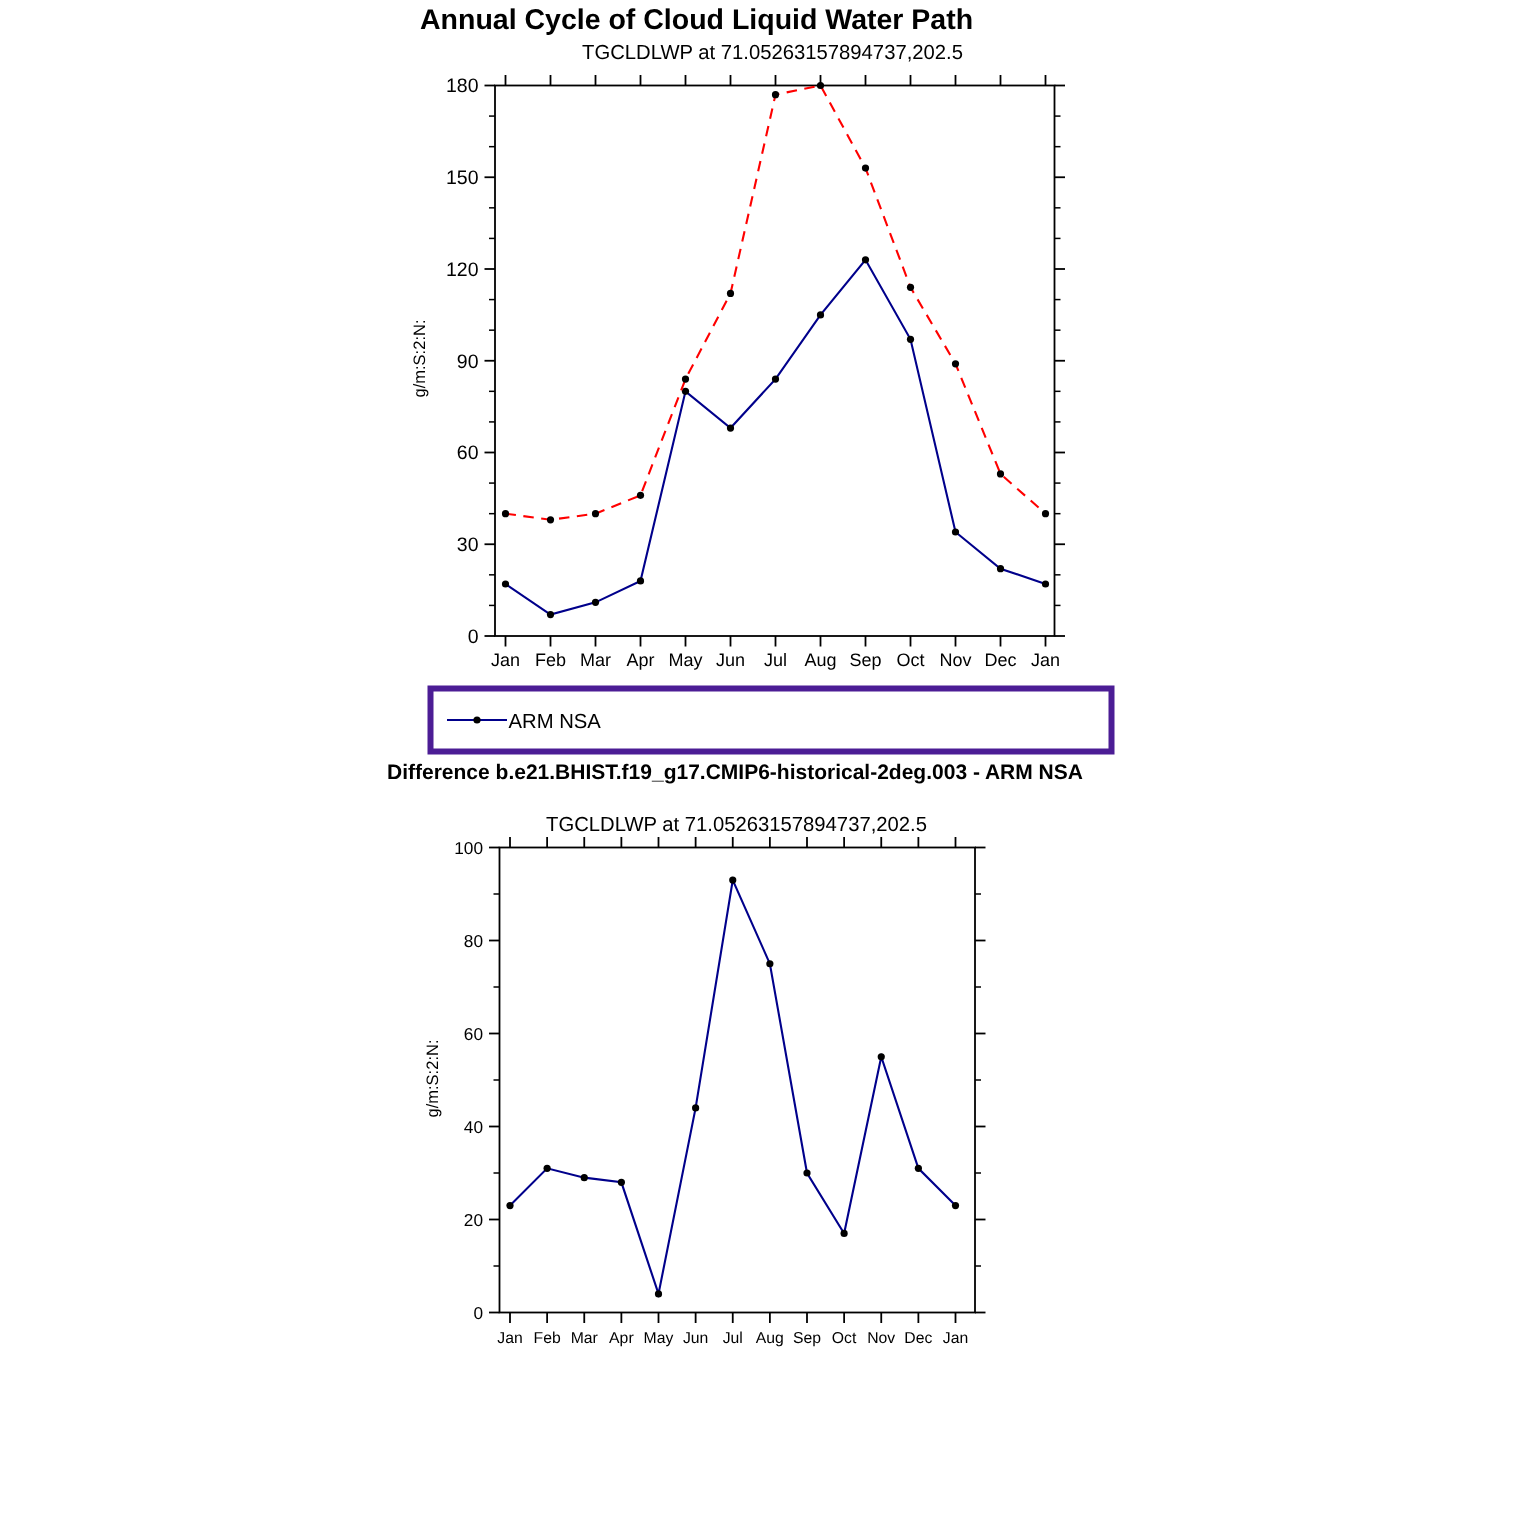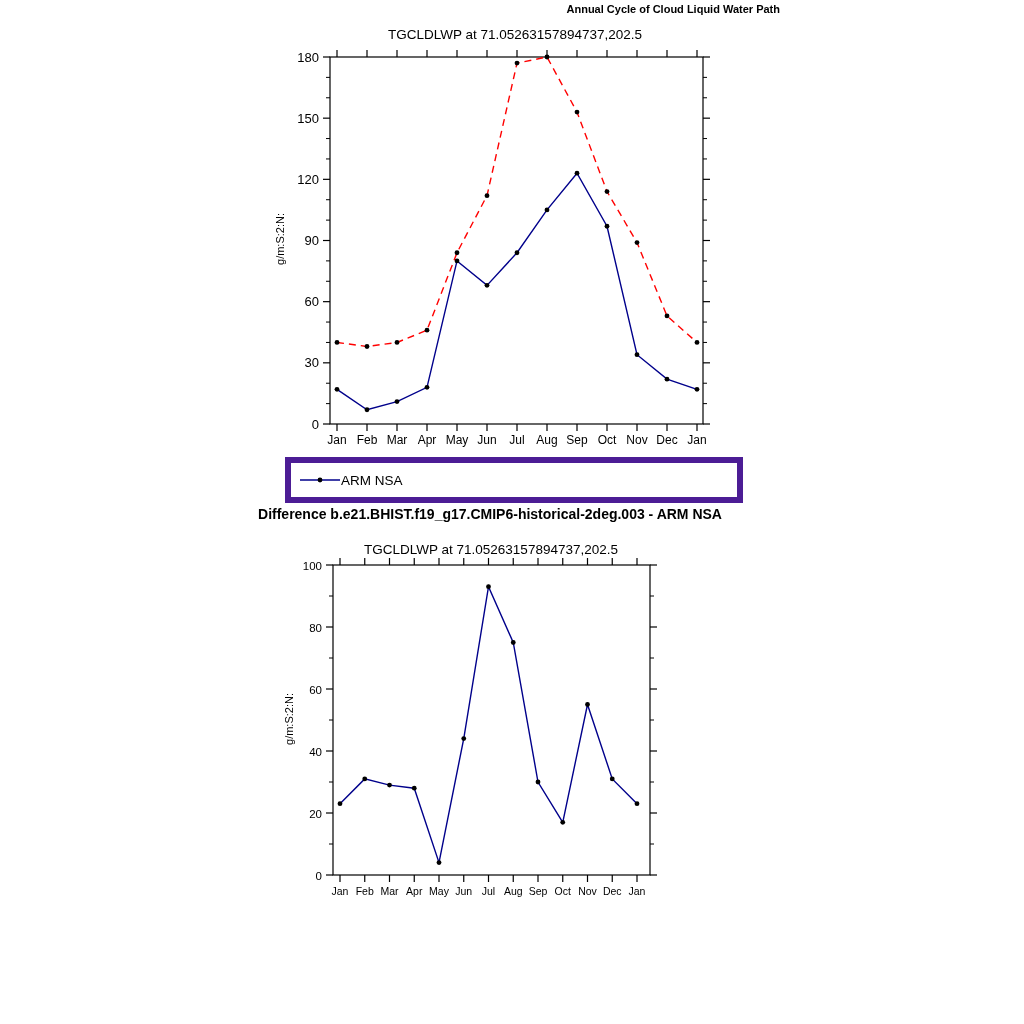--- a/index.html
+++ b/index.html
@@ -2,29 +2,29 @@
 <html><head>
 <meta charset="utf-8">
 <style>
   html,body{margin:0;padding:0;}
   body{
     width:1024px;height:1024px;position:relative;background:#ffffff;
     font-family:"Liberation Sans", sans-serif;color:#000;
   }
   .abs{position:absolute;}
   .chart-svg{position:absolute;left:0;top:0;width:1024px;height:1024px;}
-  .title1{left:280px;top:3px;width:500px;text-align:right;font-size:11px;font-weight:bold;}
+  .title1{left:280px;top:3px;width:500px;text-align:left;font-size:19px;font-weight:bold;}
   .subtitle1{left:265px;top:27px;width:500px;text-align:center;font-size:13.5px;}
   .title2{left:130px;top:506px;width:720px;text-align:center;font-size:14px;font-weight:bold;}
   .subtitle2{left:241px;top:542px;width:500px;text-align:center;font-size:13.5px;}
   .ylab{width:200px;text-align:center;font-size:11px;transform:rotate(-90deg);}
   .ylab1{left:180px;top:233px;}
   .ylab2{left:189px;top:713px;}
   .legend{
-    left:285px;top:457px;width:458px;height:46px;border:6px solid #4c1d95;
+    left:285px;top:457px;width:458px;height:46px;border:4px solid #4c1d95;
     display:flex;flex-direction:column;justify-content:center;gap:2px;padding-left:8px;box-sizing:border-box;
   }
   .legend-row{display:flex;align-items:center;height:18px;}
   .legend-label{font-size:13.5px;white-space:nowrap;}
   .legend-sample{flex:0 0 auto;}
 </style>
 </head>
 <body>
 
 <div class="abs title1">Annual Cycle of Cloud Liquid Water Path</div>

